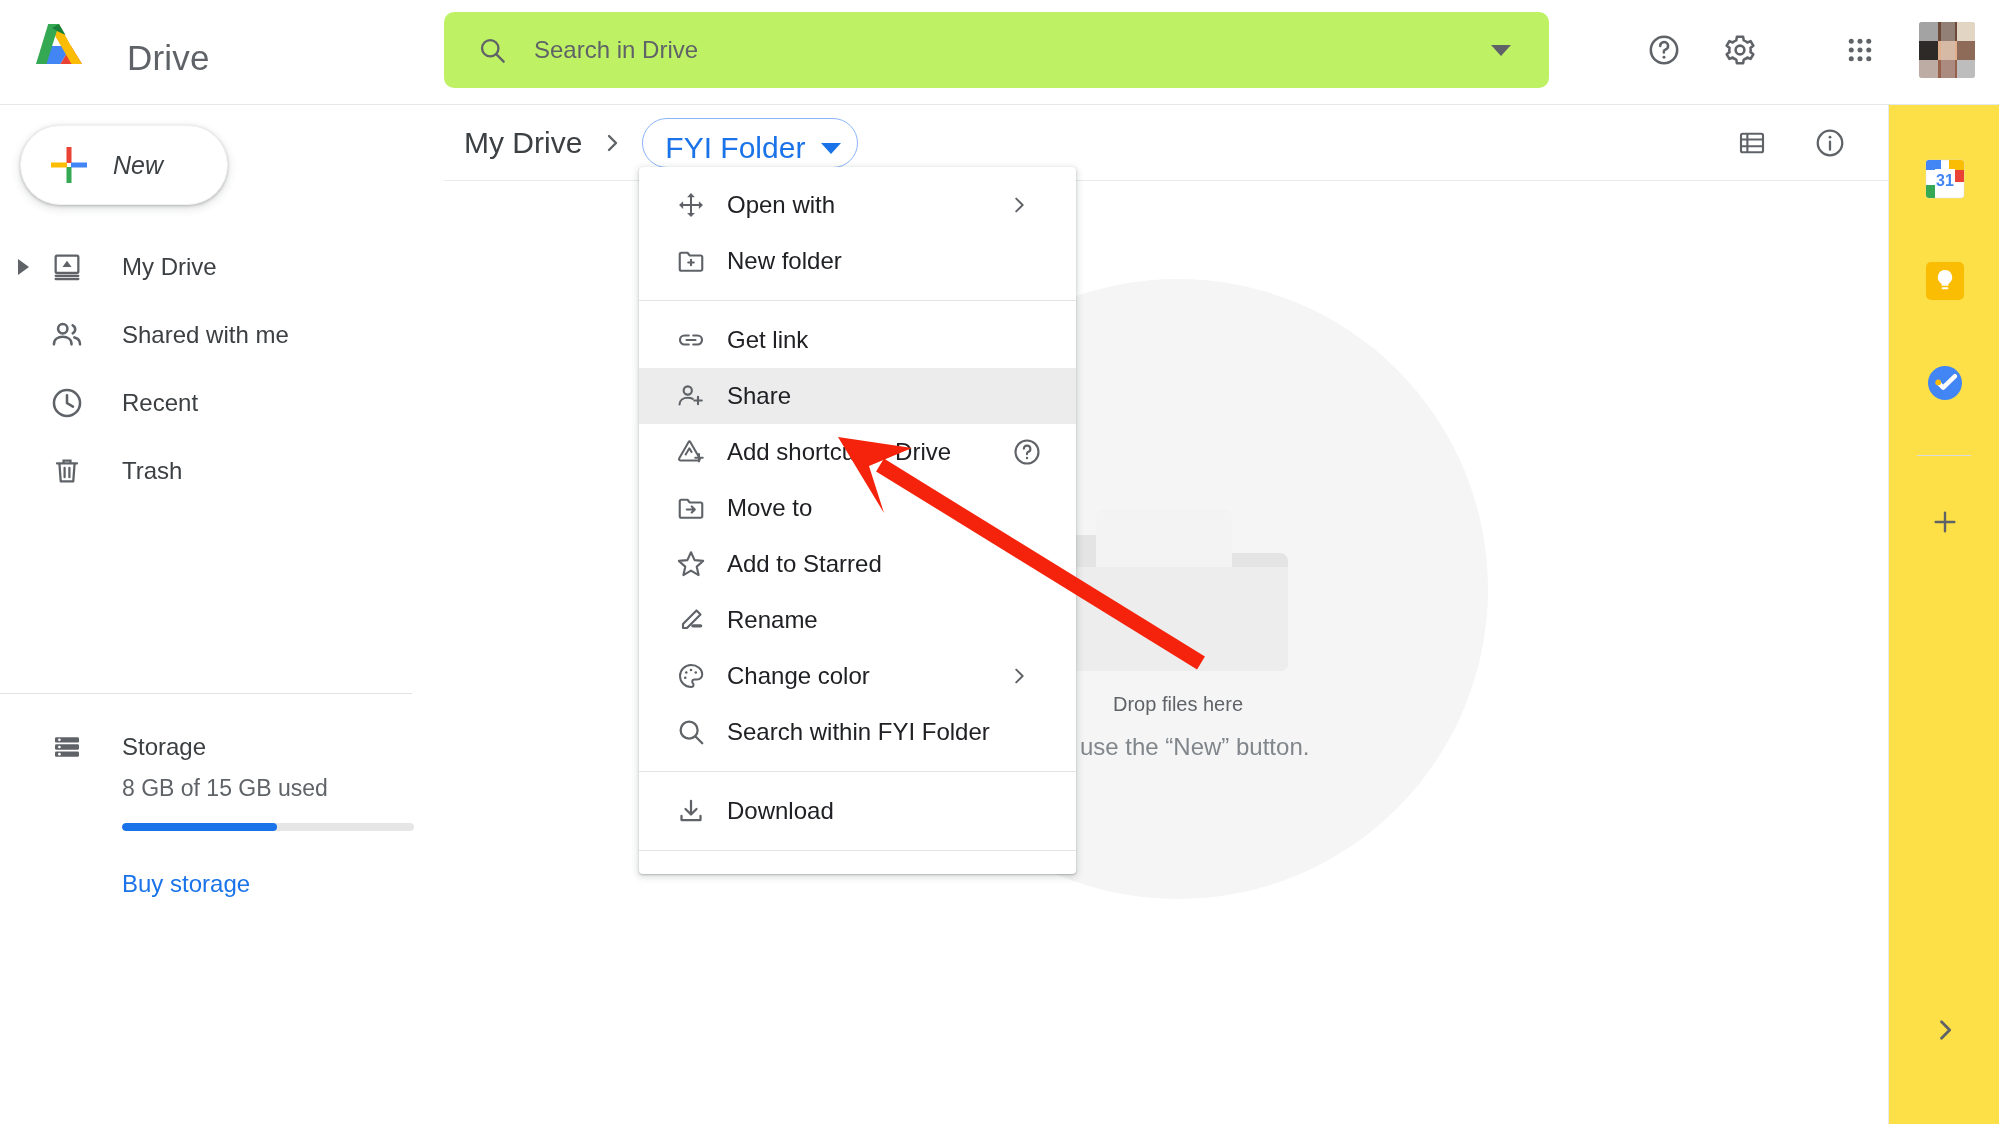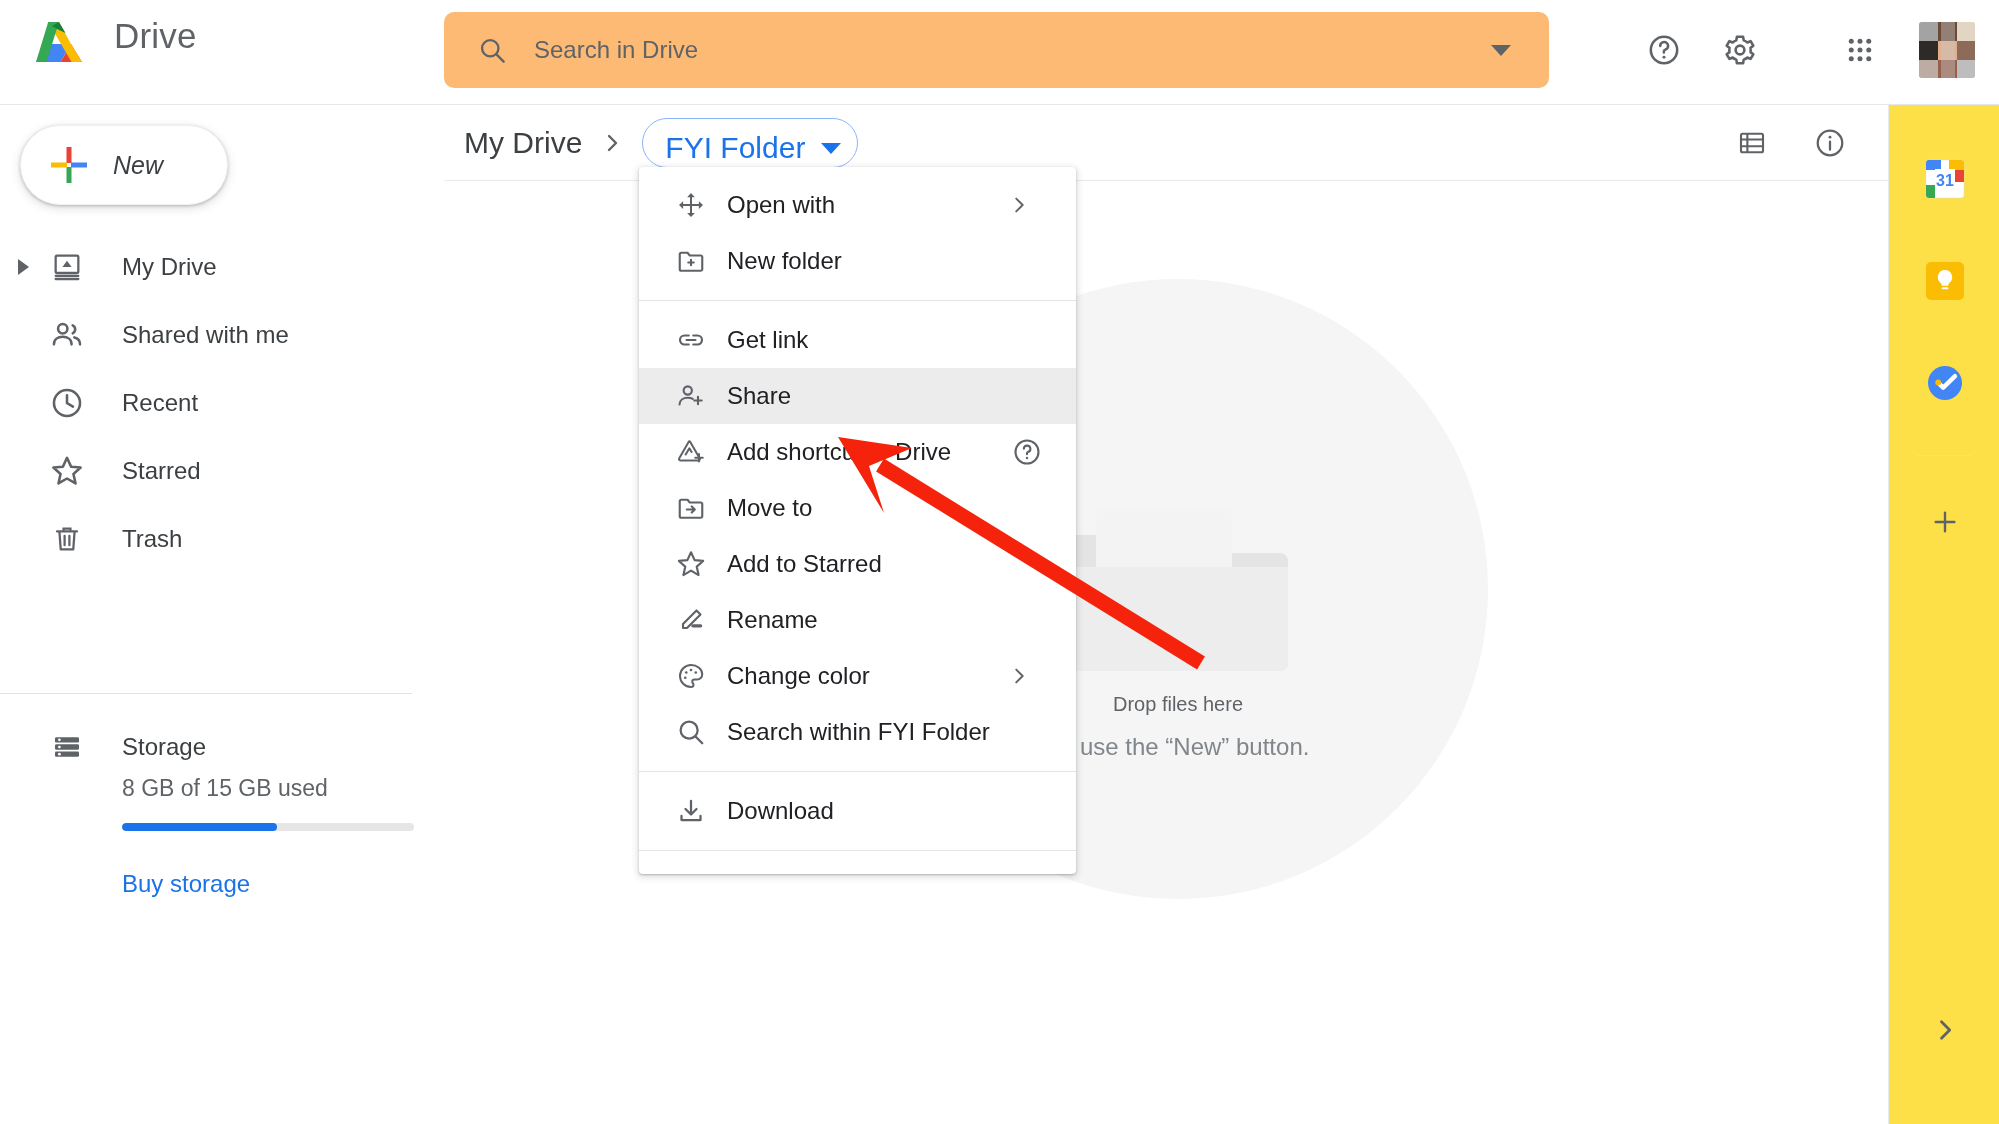--- a/index.html
+++ b/index.html
@@ -11,29 +11,29 @@
     -webkit-font-smoothing: antialiased;
   }
   #root { position: relative; width: 1999px; height: 1124px; }
 
   
   .topbar {
     position: absolute; left: 0; top: 0; width: 1999px; height: 105px;
     background: #fff;
     border-bottom: 1px solid #e5e7e9;
   }
-  .brand { position: absolute; left: 26px; top: 16px; display: flex; align-items: flex-start; height: 62px; }
+  .brand { position: absolute; left: 26px; top: 16px; display: flex; align-items: flex-end; height: 62px; gap: 13px; }
   .brand-logo { width: 66px; height: 60px; }
   .brand-text {
     margin-left: 22px; font-size: 35px; color: #5f6368; letter-spacing: 0.2px;
   }
 
   .searchwrap {
     position: absolute; left: 444px; top: 12px; width: 1105px; height: 76px;
-    background: #fdba74; border-radius: 10px; display: flex; align-items: center;
+    background: #bef264; border-radius: 10px; display: flex; align-items: center;
   }
   .search-icon { margin-left: 34px; width: 28px; height: 28px; flex: none; color: #5f6368; }
   .search-input {
     flex: 1; border: none; outline: none; background: transparent;
     margin-left: 28px; font-size: 24px; color: #3c4043;
     font-family: "Liberation Sans", sans-serif;
   }
   .search-input::placeholder { color: #5f6368; opacity: 1; }
   .search-caret {
     width: 0; height: 0; margin-right: 38px;
@@ -254,28 +254,20 @@
       <div class="navitem">
         <span class="nicon">
           <svg viewBox="0 0 24 24" width="34" height="34" fill="none" stroke="currentColor" stroke-width="1.8">
             <circle cx="12" cy="12" r="9.2"></circle>
               <path d="M12 6.5V12l4.2 2.6" stroke-linecap="round"></path>
           </svg>
         </span>
         <span class="nlbl">Recent</span>
       </div>
 
-      <div class="navitem">
-        <span class="nicon">
-          <svg viewBox="0 0 24 24" width="36" height="36" fill="none" stroke="currentColor" stroke-width="1.7">
-            <path d="M12 3.2l2.7 5.9 6.4.6-4.8 4.3 1.4 6.3L12 17l-5.7 3.3 1.4-6.3-4.8-4.3 6.4-.6z" stroke-linejoin="round"></path>
-          </svg>
-        </span>
-        <span class="nlbl">Starred</span>
-      </div>
 
       <div class="navitem">
         <span class="nicon">
           <svg viewBox="0 0 24 24" width="32" height="32" fill="none" stroke="currentColor" stroke-width="1.7">
             <path d="M4.5 6.3h15M9.4 6.3V4.2h5.2v2.1" stroke-linecap="round"></path>
             <path d="M6.3 6.3l1 13.5h9.4l1-13.5" stroke-linejoin="round"></path>
             <path d="M10.2 9.6v7M13.8 9.6v7" stroke-linecap="round"></path>
           </svg>
         </span>
         <span class="nlbl">Trash</span>

